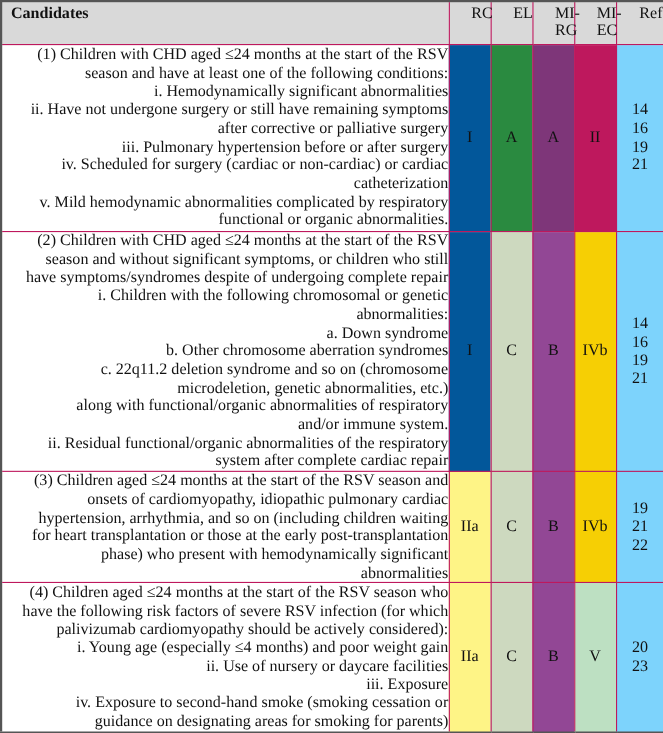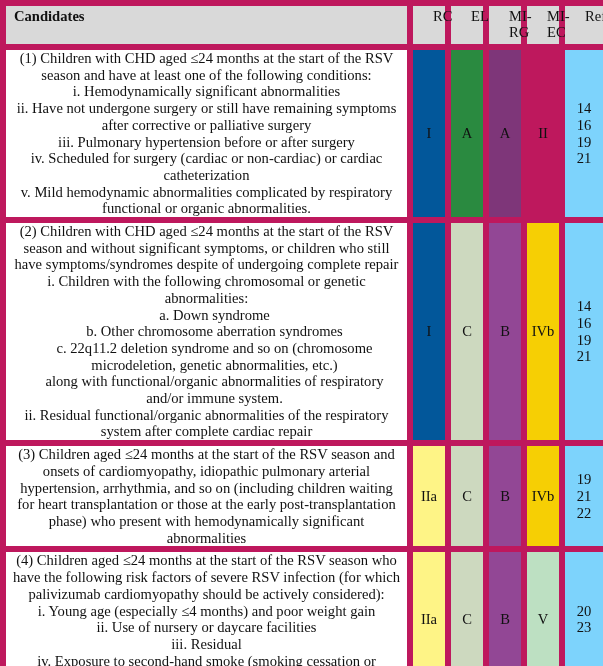--- a/index.html
+++ b/index.html
@@ -8,42 +8,42 @@
     position: absolute; left: 0; top: 0;
     width: 603px;
     border-collapse: collapse;
     table-layout: fixed;
     font-family: "Liberation Serif", "DejaVu Serif", serif;
     font-size: 14.6px;
     line-height: 16.7px;
     color: #111111;
   }
   table.rec td, table.rec th {
-    border: 6px solid #be185d;
+    border: 1px solid #be185d;
     padding: 0;
     vertical-align: middle;
   }
   table.rec th {
     background: #d9d9d9;
     font-weight: normal;
     text-align: center;
     vertical-align: top;
     height: 36px;
     padding-top: 2px;
     line-height: 16px;
     padding-left: 20px;
   }
   table.rec th.cand {
     text-align: left;
     font-weight: bold;
     padding-left: 8px;
   }
   td.cand {
     padding: 2px 4px 1px 8px;
-    text-align: center;
+    text-align: right;
     vertical-align: top;
   }
   td.code { text-align: center; }
   td.ref { text-align: center; background: #7dd3fc; }
   .line { display: block; white-space: nowrap; }
   .ind { padding-left: 16px; }
   .ref-num { display: block; }
   table.rec tr.outer-bottom td { border-bottom: 2px solid #555555; }
   table.rec { border-left: 2px solid #555; border-right: 2px solid #555; border-top: 2px solid #555; }
 </style>
@@ -126,21 +126,21 @@
         <span class="ref-num">14</span>
         <span class="ref-num">16</span>
         <span class="ref-num">19</span>
         <span class="ref-num">21</span>
       </td>
     </tr>
 
     <tr style="height:100px">
       <td class="cand">
         <span class="line">(3) Children aged ≤24 months at the start of the RSV season and</span>
-        <span class="line">onsets of cardiomyopathy, idiopathic pulmonary arterial</span>
+        <span class="line">onsets of cardiomyopathy, idiopathic pulmonary cardiac</span>
         <span class="line">hypertension, arrhythmia, and so on (including children waiting</span>
         <span class="line">for heart transplantation or those at the early post-transplantation</span>
         <span class="line">phase) who present with hemodynamically significant</span>
         <span class="line">abnormalities</span>
       </td>
       <td class="code" style="background: rgb(254, 244, 134);">IIa</td>
       <td class="code" style="background: rgb(205, 217, 191);">C</td>
       <td class="code" style="background: rgb(146, 71, 149);">B</td>
       <td class="code" style="background: rgb(246, 207, 4);">IVb</td>
       <td class="ref">
@@ -150,21 +150,21 @@
       </td>
     </tr>
 
     <tr class="outer-bottom" style="height:136px">
       <td class="cand">
         <span class="line">(4) Children aged ≤24 months at the start of the RSV season who</span>
         <span class="line">have the following risk factors of severe RSV infection (for which</span>
         <span class="line">palivizumab cardiomyopathy should be actively considered):</span>
         <span class="line">i. Young age (especially ≤4 months) and poor weight gain</span>
         <span class="line">ii. Use of nursery or daycare facilities</span>
-        <span class="line">iii. Residual</span>
+        <span class="line">iii. Exposure</span>
         <span class="line">iv. Exposure to second-hand smoke (smoking cessation or</span>
         <span class="line">guidance on designating areas for smoking for parents)</span>
       </td>
       <td class="code" style="background: rgb(254, 244, 134);">IIa</td>
       <td class="code" style="background: rgb(205, 217, 191);">C</td>
       <td class="code" style="background: rgb(146, 71, 149);">B</td>
       <td class="code" style="background: rgb(189, 224, 194);">V</td>
       <td class="ref">
         <span class="ref-num">20</span>
         <span class="ref-num">23</span>

